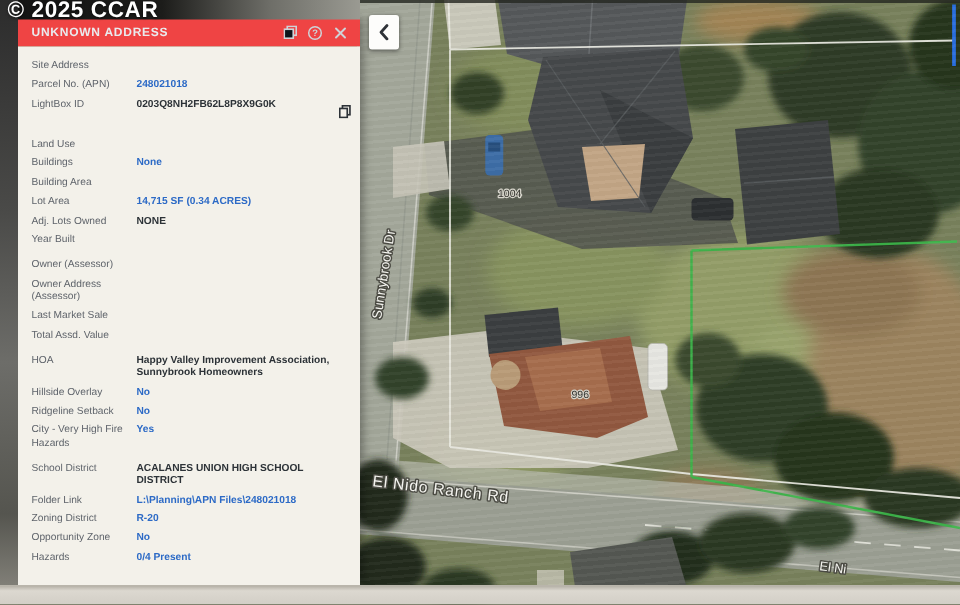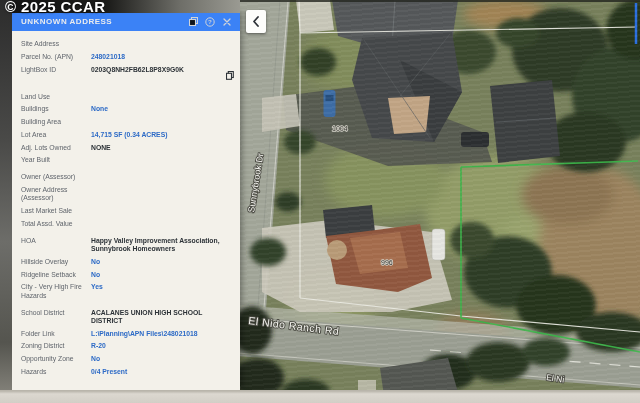--- a/index.html
+++ b/index.html
@@ -14,21 +14,21 @@
     background:linear-gradient(180deg,#2c2c2c 0%,#4a4a48 35%,#6d6d69 60%,#55554f 85%,#8c8a82 100%);z-index:31;}
   #bottom-strip{position:absolute;left:0;top:390px;width:640px;height:13px;
     background:linear-gradient(180deg,#b9b5ab 0 1px,#dcd8d0 30%,#d2cec6 100%);z-index:32;}
 
   #watermark{position:absolute;left:5px;top:-2px;z-index:40;color:#ffffff;font-weight:bold;
     font-size:15px;letter-spacing:.4px;text-shadow:0 1px 2px rgba(0,0,0,.6);}
 
   
   #panel{position:absolute;left:12px;top:12px;width:228px;height:378px;z-index:20;
     box-shadow:2px 0 6px rgba(0,0,0,.35);}
-  #panel-header{height:19px;background:#3b82f6;display:flex;align-items:center;padding:0 6px 0 9px;}
+  #panel-header{height:19px;background:#ef4444;display:flex;align-items:center;padding:0 6px 0 9px;}
   #panel-title{color:#e9ebee;font-size:8px;font-weight:bold;letter-spacing:.5px;flex:1;
     white-space:nowrap;overflow:hidden;}
   .hicon{width:14px;height:14px;display:flex;align-items:center;justify-content:center;cursor:pointer;margin-left:3px;}
   .hicon svg{display:block;}
   #panel-body{height:359px;background:#f3f1ea;padding:9px 6px 0 9px;box-sizing:border-box;overflow:hidden;}
   .prow{display:flex;align-items:flex-start;margin-bottom:4.6px;}
   .prow.gap{margin-top:9px;}
   .plabel{width:62px;flex:none;color:#5f646b;font-size:6.8px;line-height:1.2;}
   .pvalue{margin-left:8px;flex:1;font-size:6.8px;line-height:1.2;color:#43484e;}
   .pvalue.link{color:#2c6ac6;font-weight:bold;}

